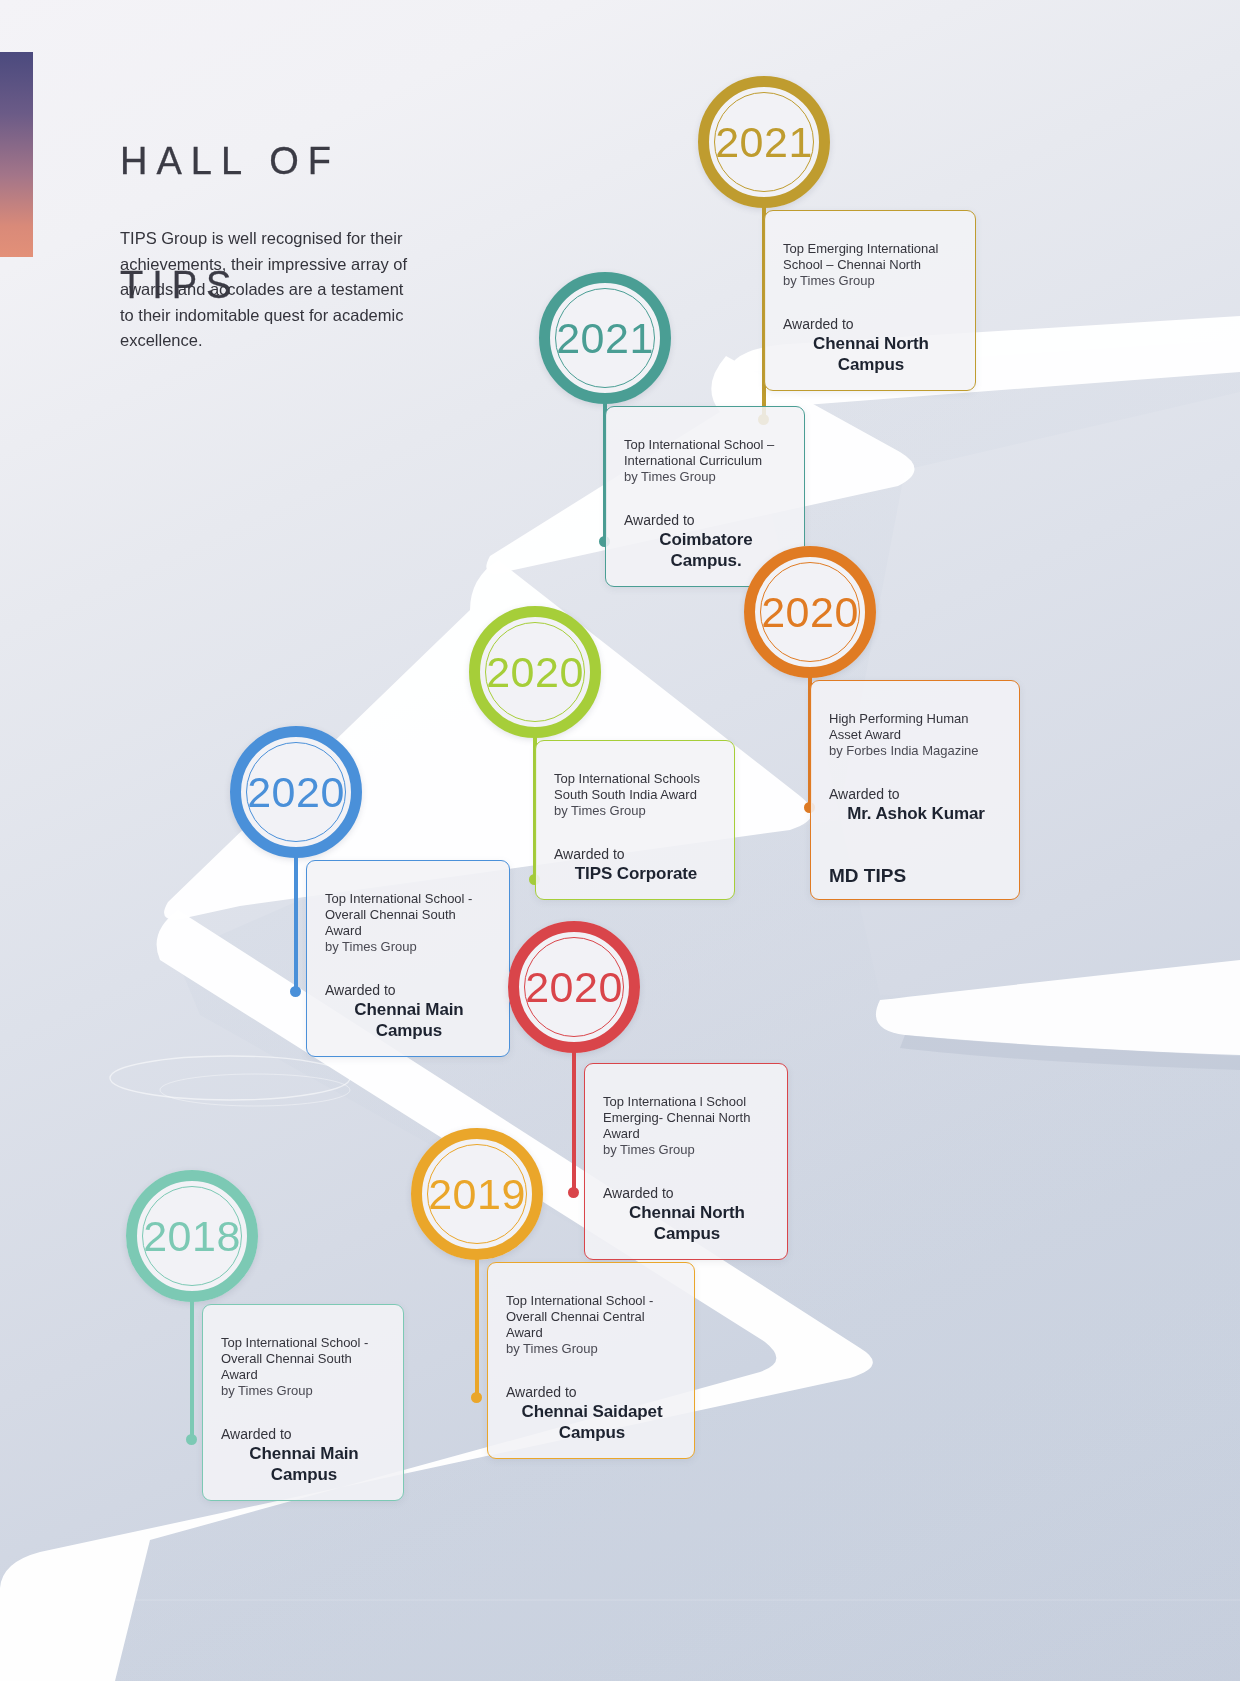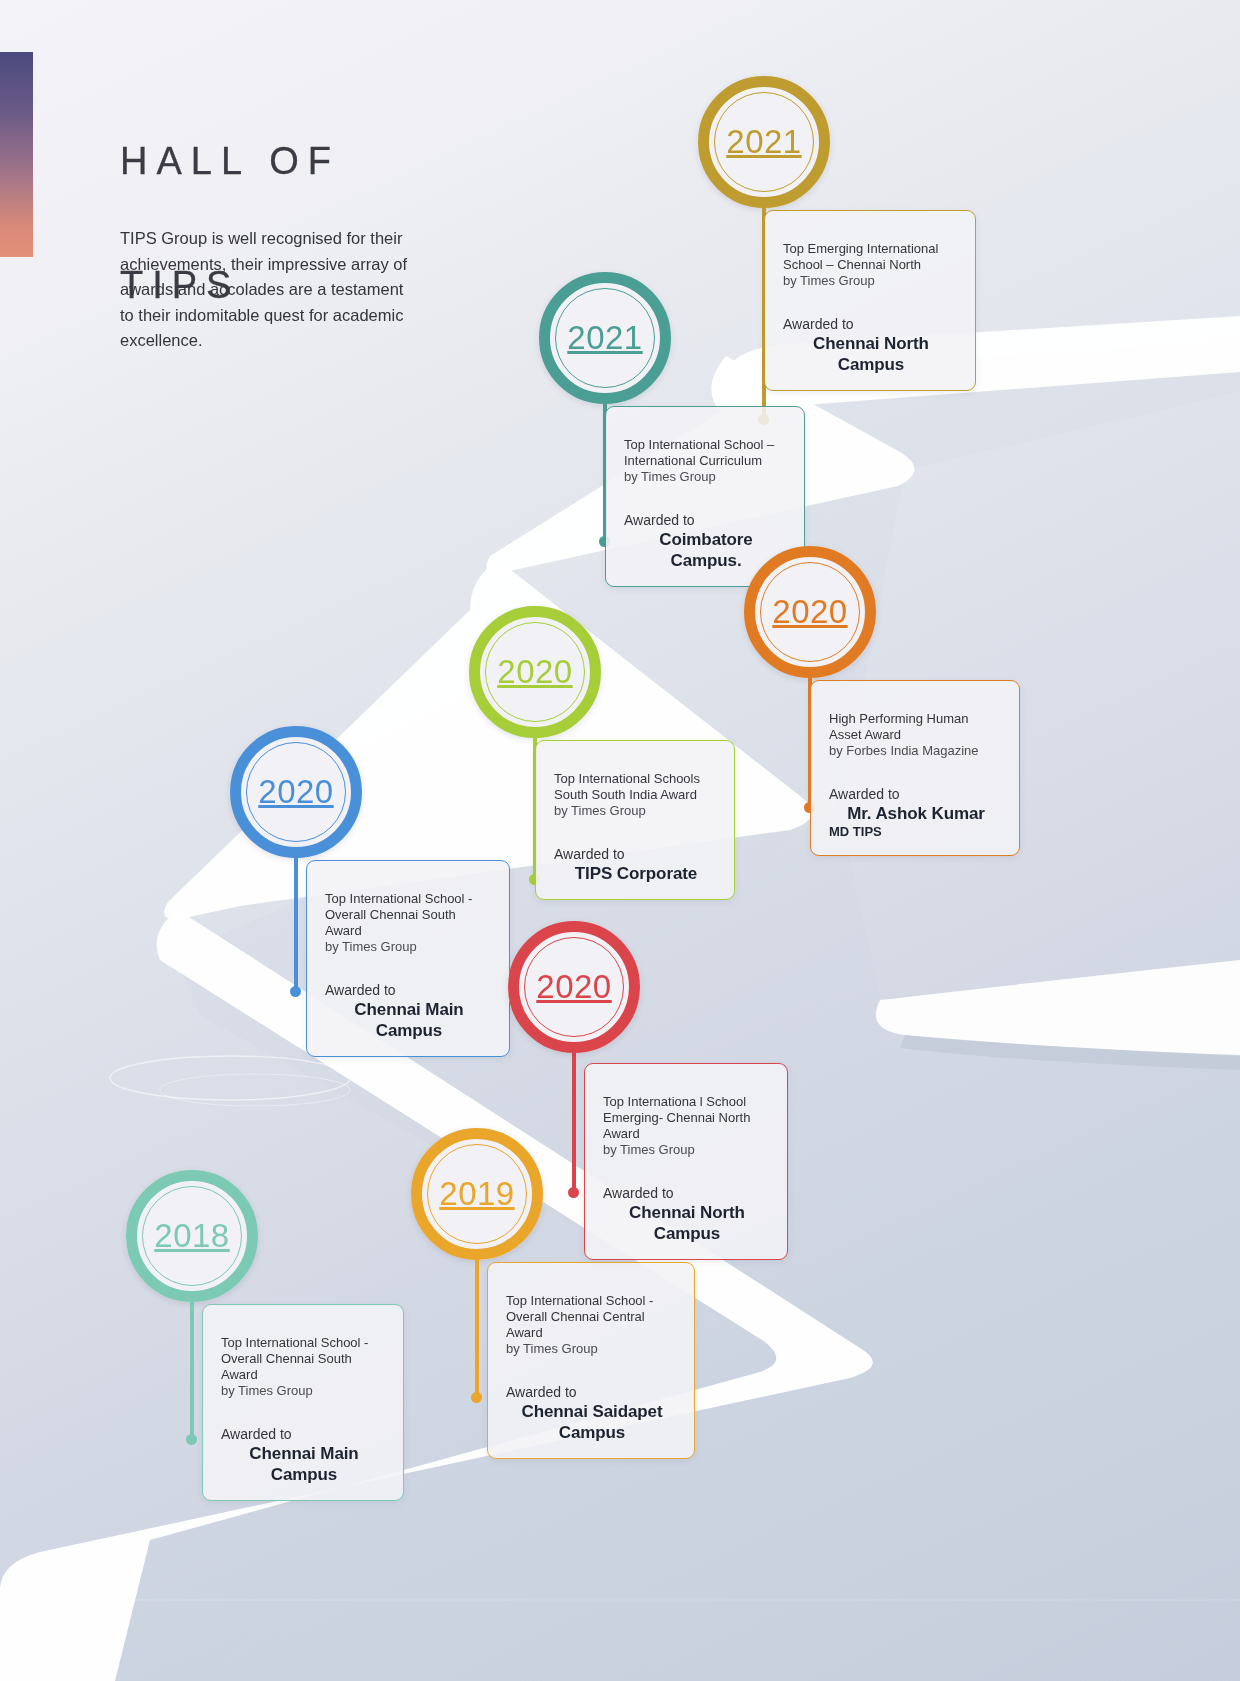--- a/index.html
+++ b/index.html
@@ -66,23 +66,22 @@
   .circle .ring-outer{
     position:absolute; inset:0; border-radius:50%;
     border:11px solid var(--c);
   }
   .circle .ring-inner{
     position:absolute; inset:16px; border-radius:50%;
     border:1.6px solid var(--c);
   }
   .circle .yr{
     position:relative; z-index:2;
-    font-size:33px; font-weight:400; color:var(--c);
+    font-size:43px; font-weight:400; color:var(--c);
     letter-spacing:.5px;
-    text-decoration:underline;
   }
 
   .stem{
     position:absolute; width:3.5px; background:var(--c);
   }
   .enddot{
     position:absolute; width:11px; height:11px; border-radius:50%;
     background:var(--c);
   }
 
@@ -98,21 +97,21 @@
     font-size:13px; line-height:16px; color:#34343c;
     margin-bottom:11px; white-space:pre-line;
   }
   .card .award .src{ color:#4a4a53; }
   .card .aw-label{ font-size:14px; line-height:17px; color:#34343c; }
   .card .aw-to{
     font-size:17px; font-weight:bold; color:#1d2330; line-height:21px;
     letter-spacing:-.1px;
     text-align:center;
   }
-  .card .aw-sub{ font-size:13px; font-weight:bold; color:#1d2330; line-height:16px; }
+  .card .aw-sub{ font-size:19px; font-weight:bold; color:#1d2330; line-height:16px;margin-top:44px; }
 </style>
 </head>
 <body>
 
 <div id="page">
 
   <svg id="ribbon" viewBox="0 0 1240 1681" preserveAspectRatio="none">
     <defs>
       <linearGradient id="rg" x1="0" y1="0" x2="0.3" y2="1">
         <stop offset="0" stop-color="#ffffff" stop-opacity="1"></stop>

